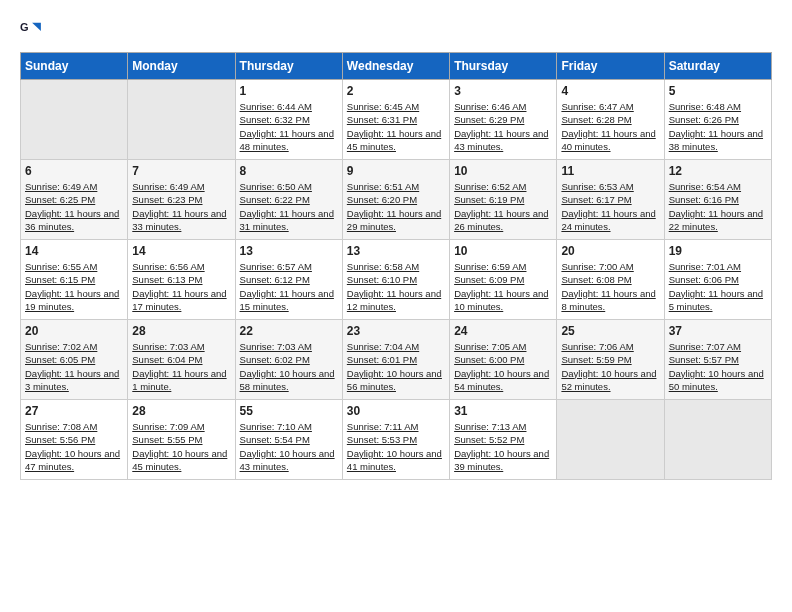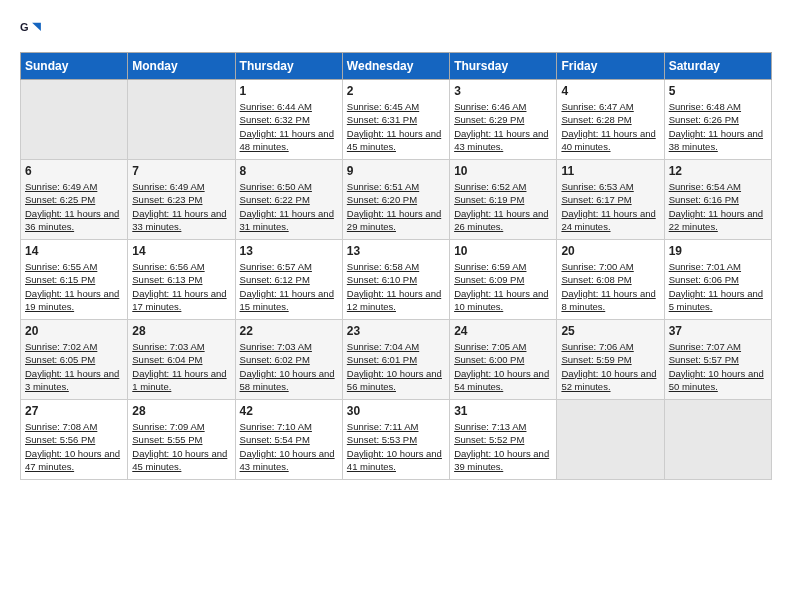--- a/index.html
+++ b/index.html
@@ -345,21 +345,21 @@
       </td>
         <td>
         <span class="day-num">28</span>
         <div class="day-detail">
           Sunrise: 7:09 AM<br>
           Sunset: 5:55 PM<br>
           Daylight: 10 hours and 45 minutes.
         </div>
       </td>
         <td>
-        <span class="day-num">42</span>
+        <span class="day-num">55</span>
         <div class="day-detail">
           Sunrise: 7:10 AM<br>
           Sunset: 5:54 PM<br>
           Daylight: 10 hours and 43 minutes.
         </div>
       </td>
         <td>
         <span class="day-num">30</span>
         <div class="day-detail">
           Sunrise: 7:11 AM<br>

